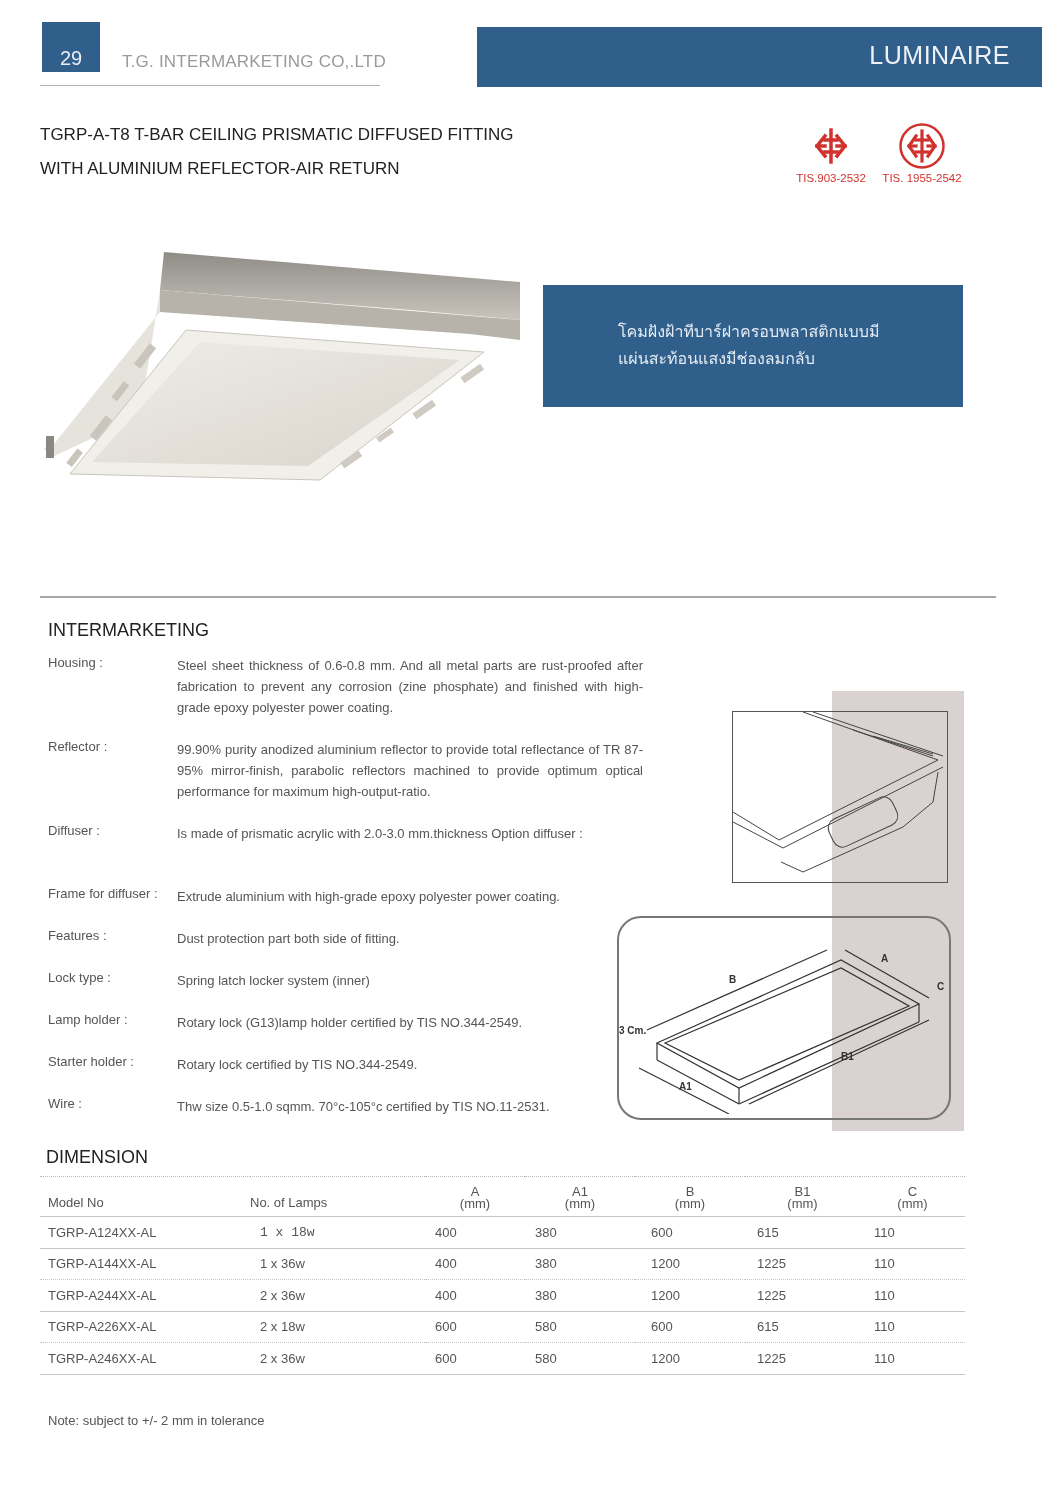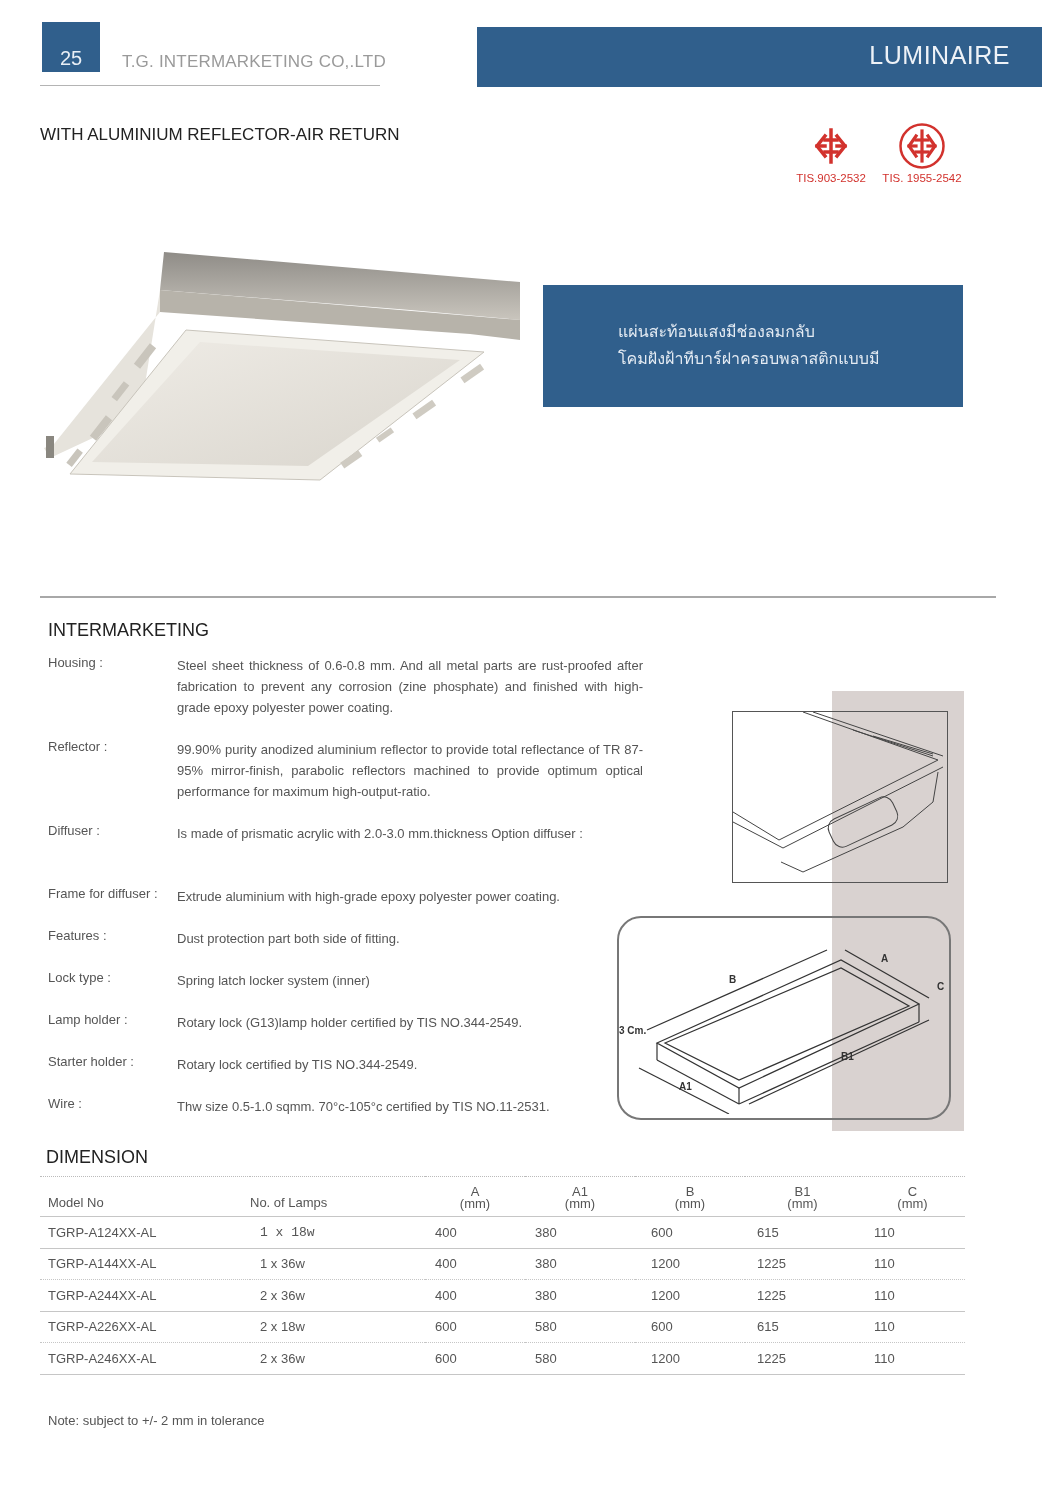--- a/index.html
+++ b/index.html
@@ -54,28 +54,29 @@
   .dim-table th.u { text-align:center; line-height:12px; }
   .dim-table tbody tr { height:31.5px; border-bottom:1px dotted #c6c6c6; }
   .dim-table tbody tr.solid { border-bottom:1px solid #c6c6c6; }
   .dim-table td { vertical-align:middle; }
   .note { left:48px; top:1413px; font-size:13px; color:#555; }
 </style>
 </head>
 <body>
 
 <div class="abs page-num-box"></div>
-<div class="abs page-num">25</div>
+<div class="abs page-num">29</div>
 <div class="abs company">T.G. INTERMARKETING CO,.LTD</div>
 <div class="abs header-rule"></div>
 <div class="abs banner">
   <div class="abs banner-title">LUMINAIRE</div>
 </div>
 
 <div class="abs title">
+  <div>TGRP-A-T8 T-BAR CEILING PRISMATIC DIFFUSED FITTING</div>
   <div>WITH ALUMINIUM REFLECTOR-AIR RETURN</div>
 </div>
 
 <div class="abs tis" style="left:788px;width:86px;">
   <svg class="mark" width="40" height="40" viewBox="0 0 40 40">
     <g stroke="#d2322d" stroke-width="3.5" fill="none" stroke-linecap="square">
       <line x1="20" y1="4" x2="20" y2="36"></line>
       <polyline points="14,10 6,20 14,30"></polyline>
       <polyline points="26,10 34,20 26,30"></polyline>
       <line x1="6" y1="20" x2="14" y2="20"></line>
@@ -134,22 +135,22 @@
     <rect x="420" y="122" width="24" height="7" transform="rotate(-35 432 125)"></rect>
     <rect x="372" y="158" width="24" height="7" transform="rotate(-35 384 161)"></rect>
     <rect x="336" y="184" width="18" height="6" transform="rotate(-35 345 187)"></rect>
     <rect x="300" y="208" width="22" height="7" transform="rotate(-35 311 211)"></rect>
   </g>
   <rect x="6" y="188" width="8" height="22" fill="#8a8780"></rect>
 </svg>
 
 <div class="abs thai-box">
   <div class="abs thai-text">
+    <div>โคมฝังฝ้าทีบาร์ฝาครอบพลาสติกแบบมี</div>
     <div>แผ่นสะท้อนแสงมีช่องลมกลับ</div>
-    <div>โคมฝังฝ้าทีบาร์ฝาครอบพลาสติกแบบมี</div>
   </div>
 </div>
 
 <div class="abs section-rule"></div>
 
 <div class="abs section-title spec-title">INTERMARKETING</div>
 <div class="abs spec-list">
   <div class="spec-row" style="top:0">
     <span class="spec-label">Housing :</span>
     <div class="spec-value">Steel sheet thickness of 0.6-0.8 mm. And all metal parts are rust-proofed after fabrication to prevent any corrosion (zine phosphate) and finished with high-grade epoxy polyester power coating.</div>

